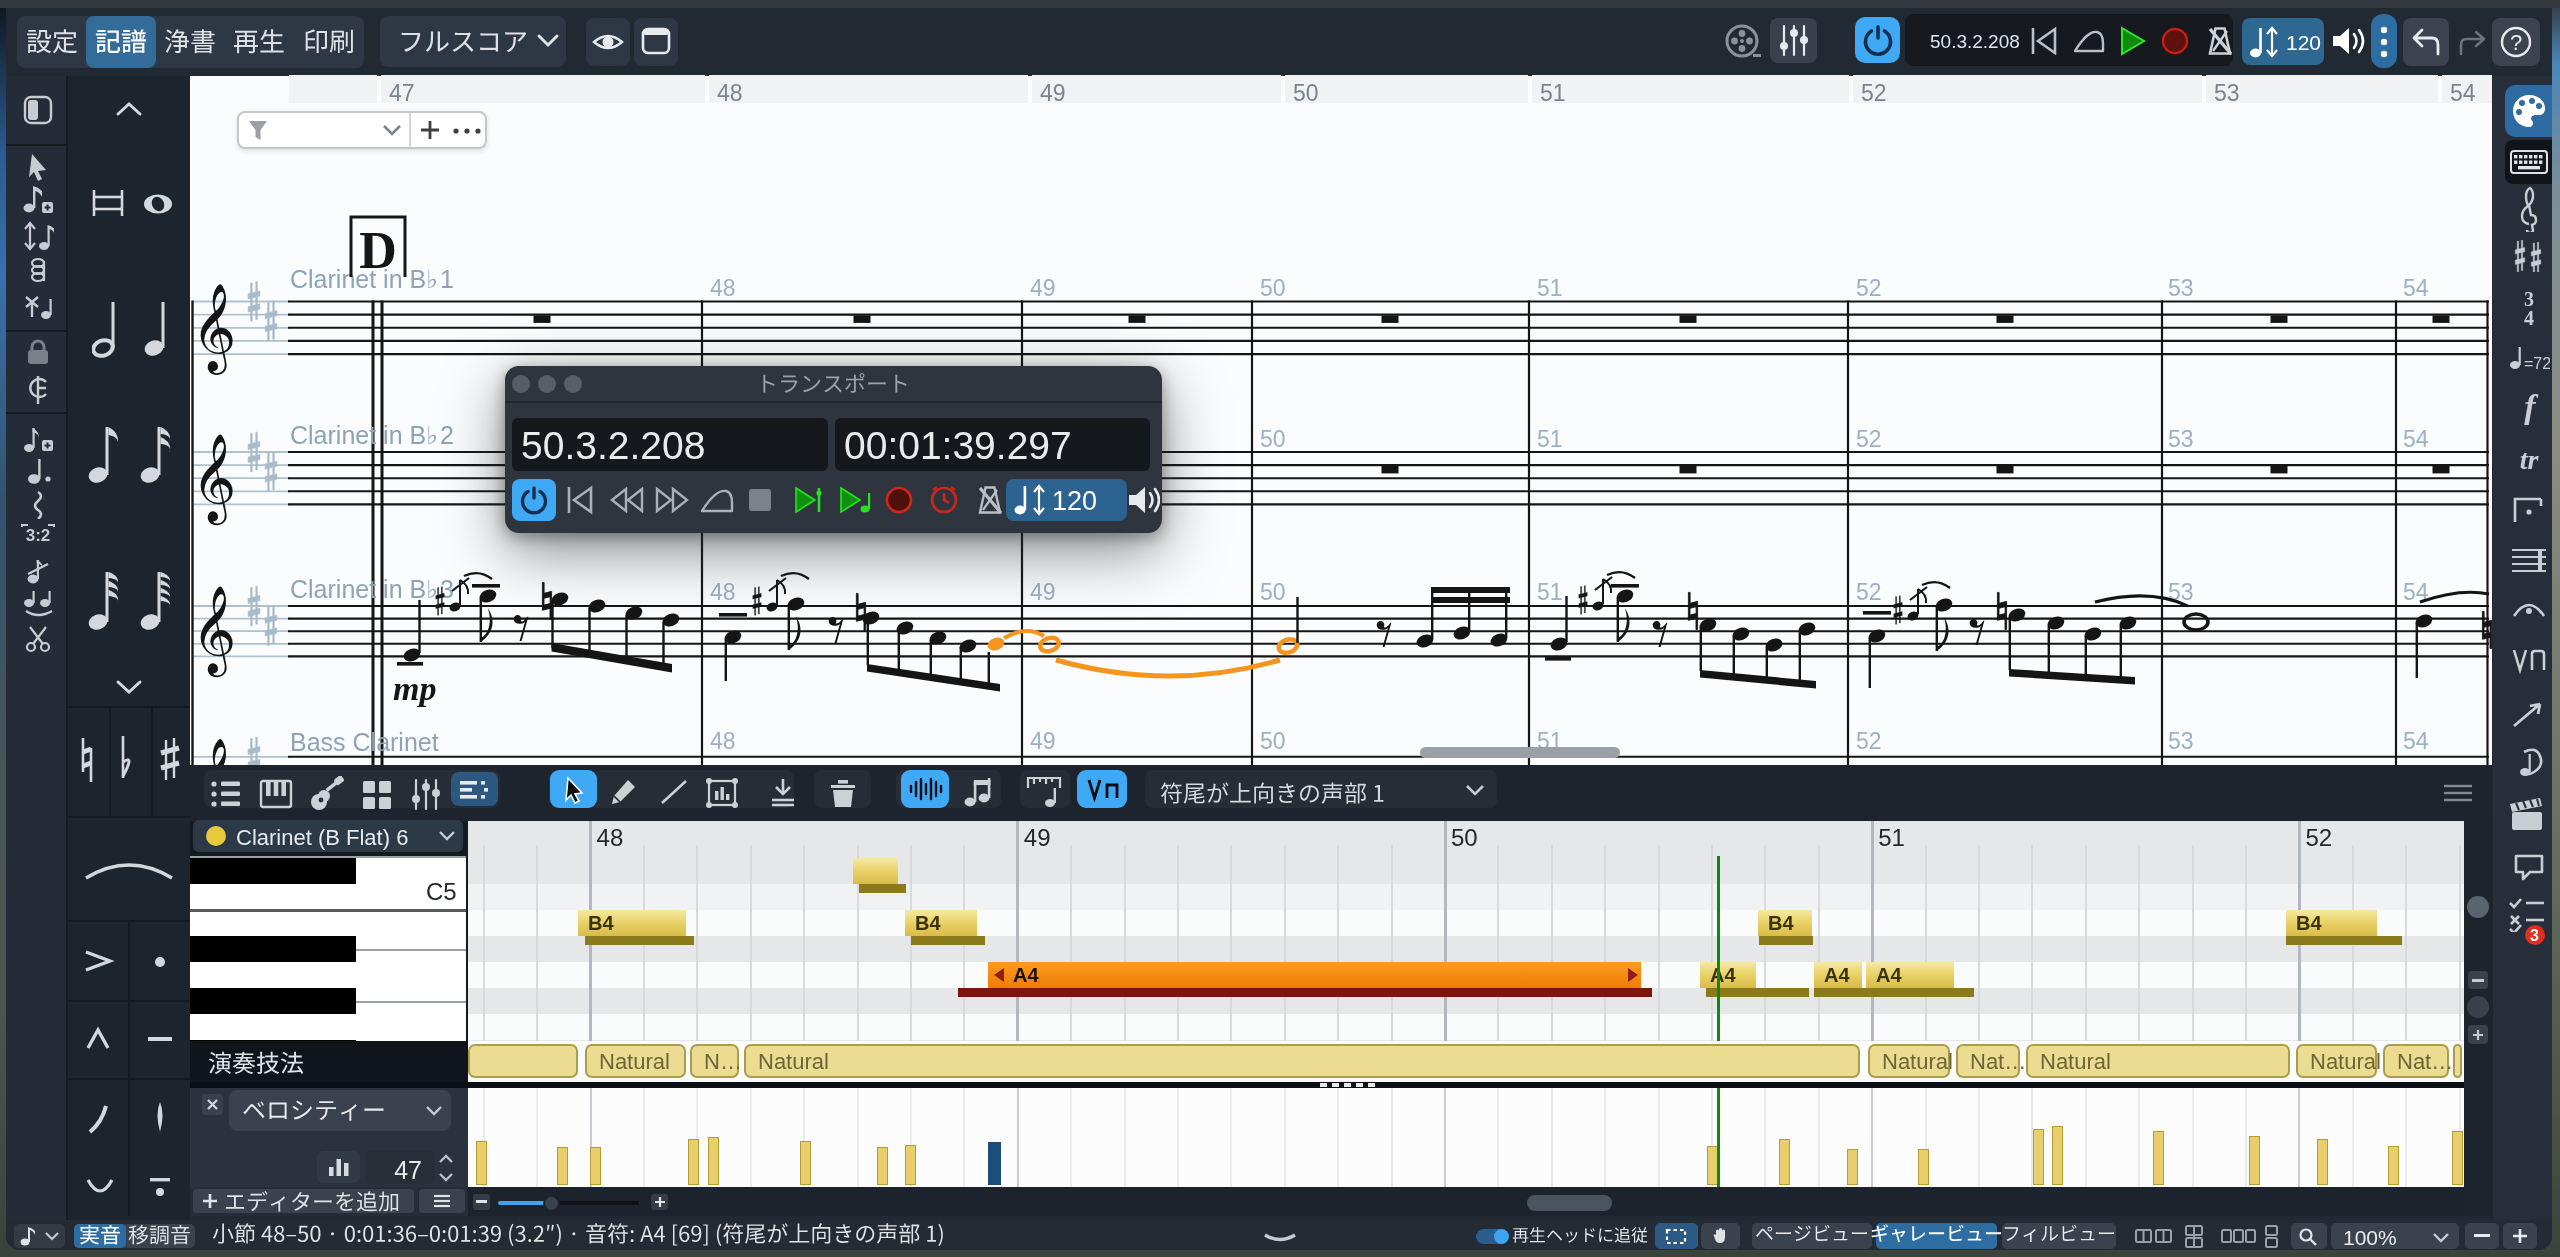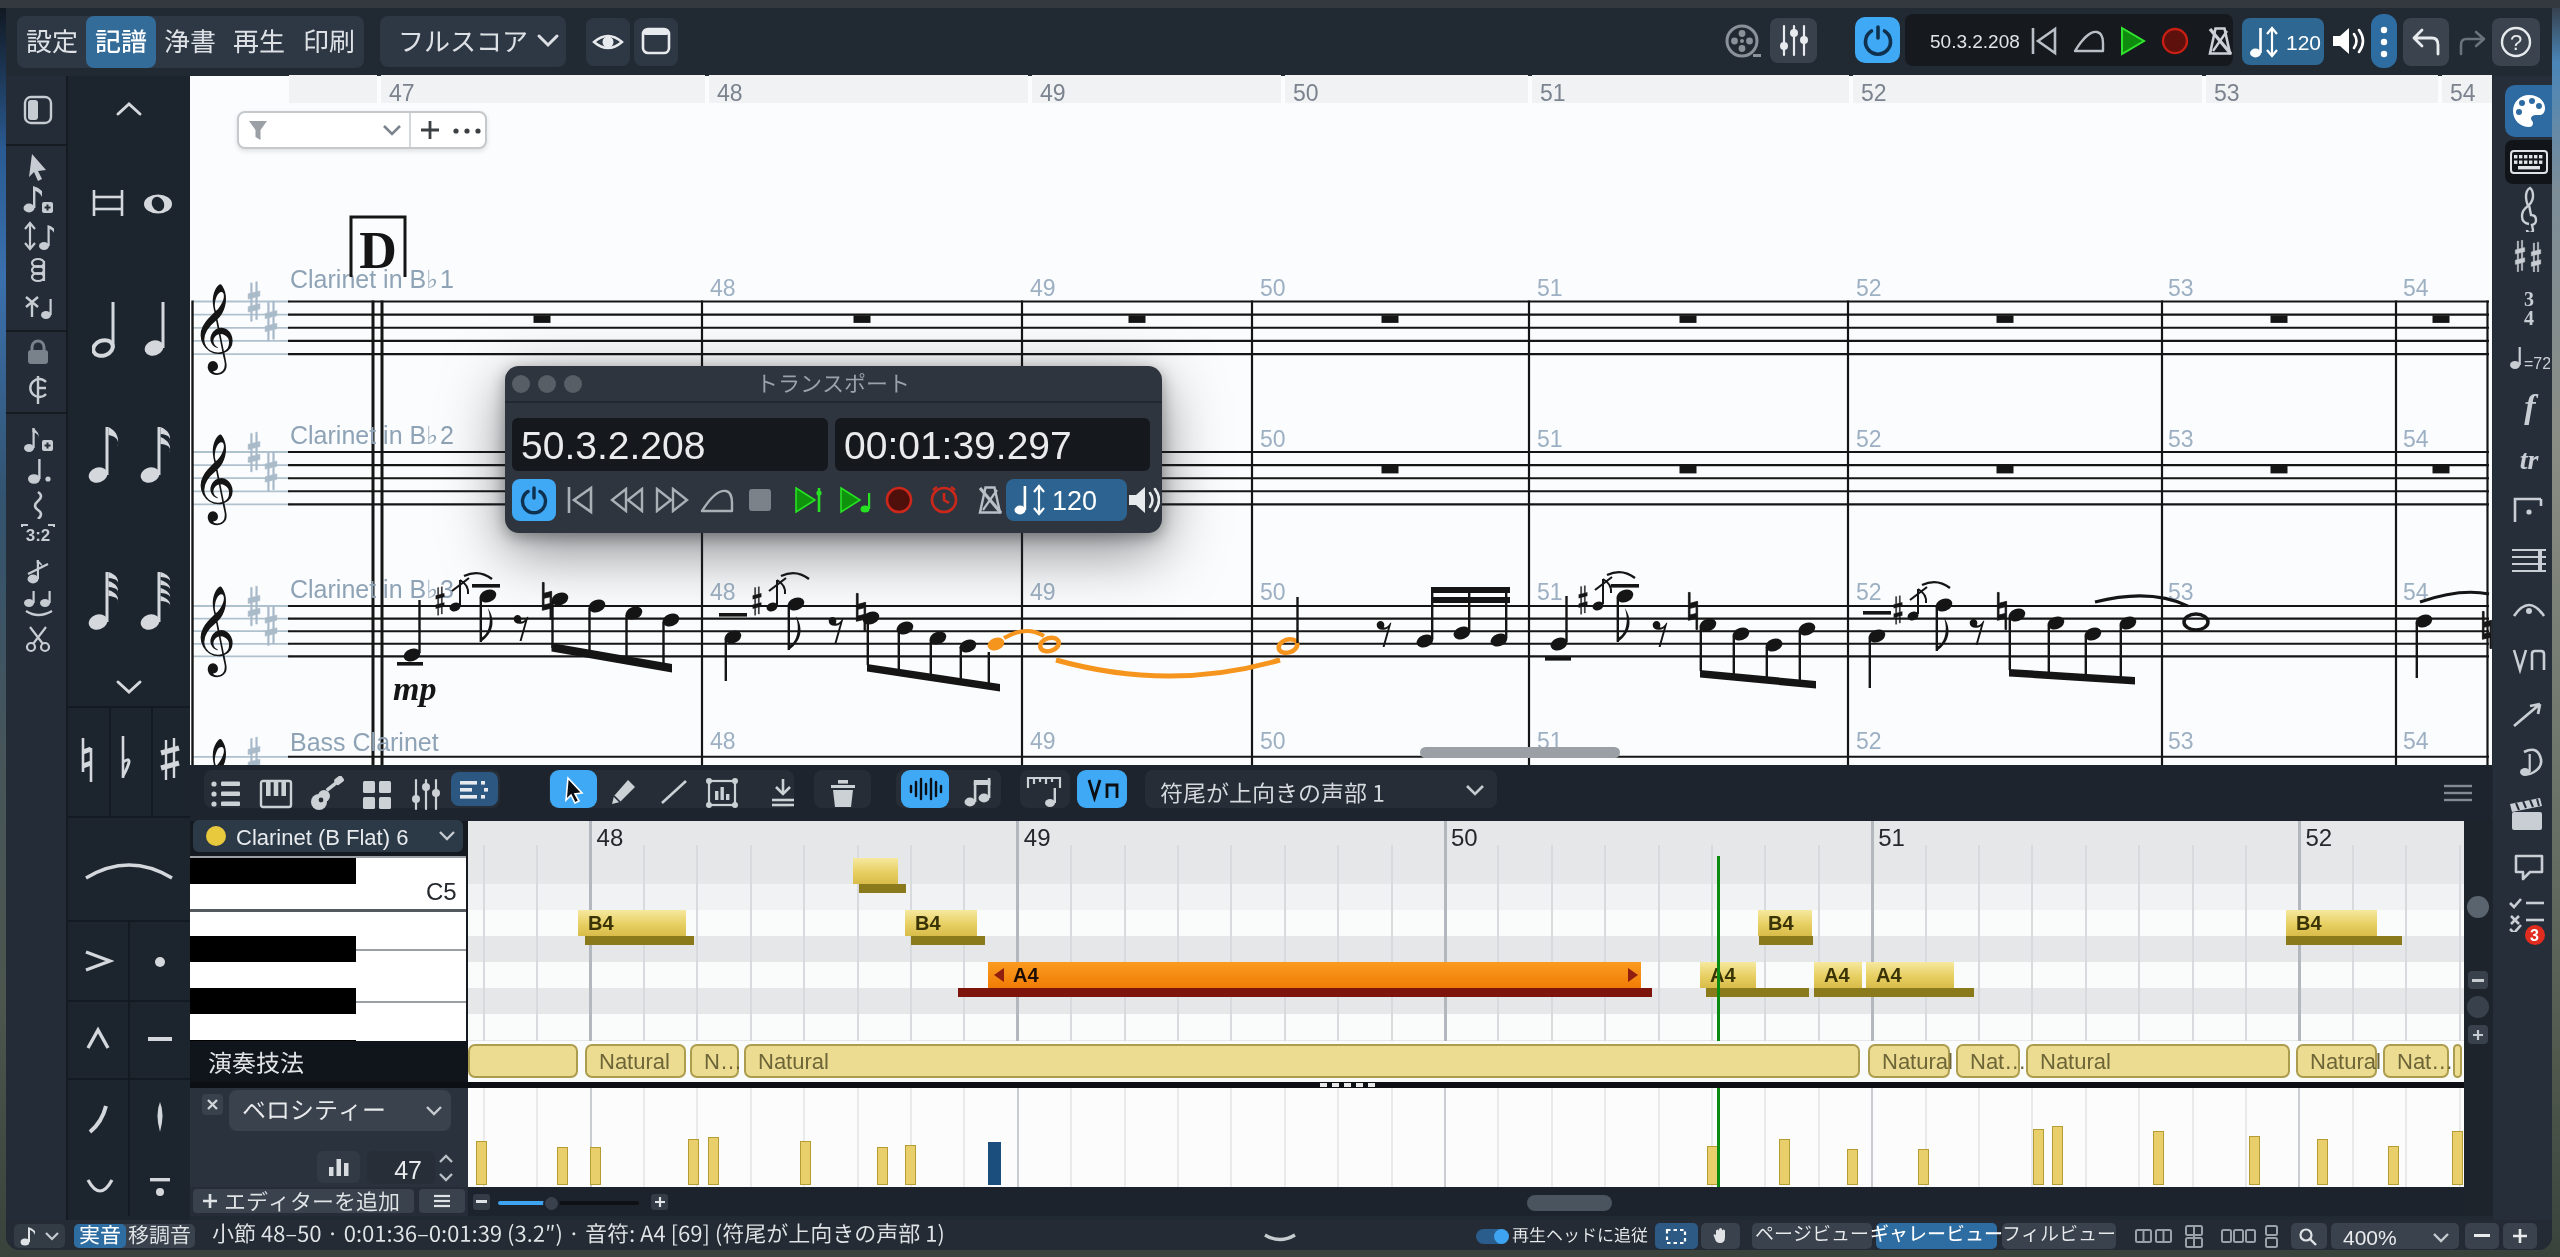--- a/index.html
+++ b/index.html
@@ -1309,21 +1309,21 @@
         <rect x="2" y="2" width="11" height="9" rx="1.5"></rect>
         <rect x="2" y="14" width="11" height="9" rx="1.5"></rect>
       </g>
     </svg>
 <div class="a" style="left:2291px;top:1223px;width:36px;height:26px;background:#3a424d;border-radius:5px"></div>
 <svg class="a" style="left:2298px;top:1227px" width="20" height="20">
       <circle cx="8" cy="8" r="5.5" fill="none" stroke="#dfe3e6" stroke-width="2.2"></circle>
       <line x1="12" y1="12" x2="18" y2="18" stroke="#dfe3e6" stroke-width="2.4"></line>
     </svg>
 <div class="a" style="left:2331px;top:1223px;width:128px;height:26px;background:#3a424d;border-radius:5px"></div>
-<div class="a" style="left:2343px;top:1226px;color:#e8eaec;font-size:21px">400%</div>
+<div class="a" style="left:2343px;top:1226px;color:#e8eaec;font-size:21px">100%</div>
 <svg class="a" style="left:2432px;top:1232px" width="18px" height="12">
       <path d="M2 2 L9 9 L16 2" stroke="#c6cbd0" stroke-width="2.4" fill="none"></path>
     </svg>
 <div class="a" style="left:2465px;top:1223px;width:34px;height:26px;background:#3a424d;border-radius:5px"></div>
 <div class="a" style="left:2474px;top:1234px;width:16px;height:3px;background:#e8eaec"></div>
 <div class="a" style="left:2503px;top:1223px;width:34px;height:26px;background:#3a424d;border-radius:5px"></div>
 <svg class="a" style="left:2511px;top:1227px" width="18" height="18">
       <path d="M9 2 V16 M2 9 H16" stroke="#e8eaec" stroke-width="2.6"></path>
     </svg>
 </div>

